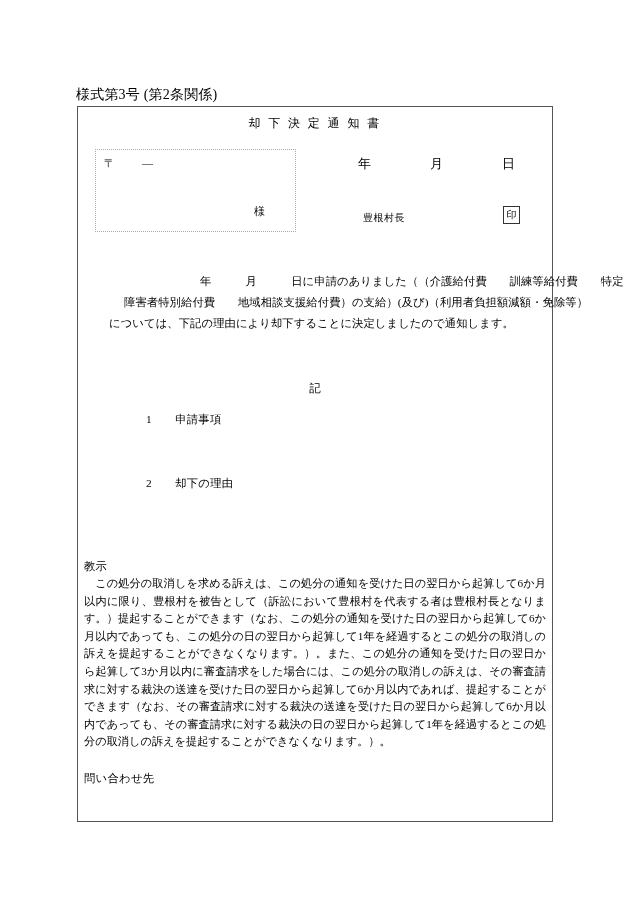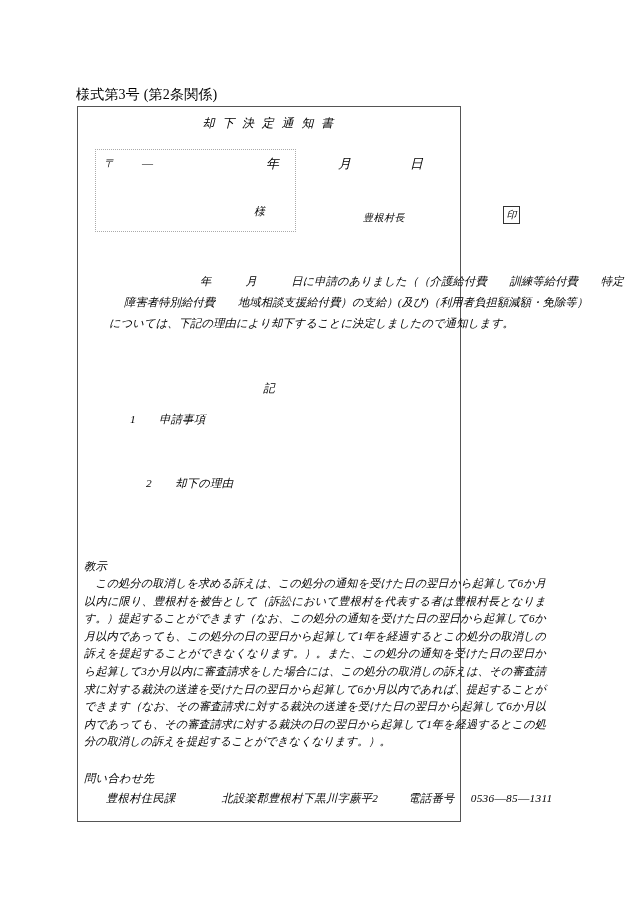--- a/index.html
+++ b/index.html
@@ -27,25 +27,24 @@
     left: 76px;
     top: 86px;
     font-size: 14px;
     letter-spacing: 0.2px;
     white-space: nowrap;
   }
   .frame {
     position: absolute;
     left: 77px;
     top: 106px;
-    width: 384px;
+    width: 476px;
     height: 716px;
     border: 1px solid #555;
     box-sizing: border-box;
-    font-style: italic;
   }
   .doc-title {
     position: absolute;
     left: 0; right: 0;
     top: 8px;
     text-align: center;
     font-size: 12px;
     letter-spacing: 2.4px;
     white-space: nowrap;
   }
@@ -135,21 +134,21 @@
   }
   .ki {
     position: absolute;
     left: 0; right: 0;
     top: 274px;
     text-align: center;
     font-size: 11.5px;
   }
   .item1 {
     position: absolute;
-    left: 52px;
+    left: 68px;
     top: 305px;
     font-size: 11.3px;
     letter-spacing: 0.3px;
     white-space: nowrap;
   }
   .item2 {
     position: absolute;
     left: 68px;
     top: 369px;
     font-size: 11.3px;
@@ -229,18 +228,15 @@
 
     <div class="item1">1　　申請事項</div>
     <div class="item2">2　　却下の理由</div>
 
     <div class="notice-label">教示</div>
     <div class="notice-body">
       <p>この処分の取消しを求める訴えは、この処分の通知を受けた日の翌日から起算して6か月以内に限り、豊根村を被告として（訴訟において豊根村を代表する者は豊根村長となります。）提起することができます（なお、この処分の通知を受けた日の翌日から起算して6か月以内であっても、この処分の日の翌日から起算して1年を経過するとこの処分の取消しの訴えを提起することができなくなります。）。また、この処分の通知を受けた日の翌日から起算して3か月以内に審査請求をした場合には、この処分の取消しの訴えは、その審査請求に対する裁決の送達を受けた日の翌日から起算して6か月以内であれば、提起することができます（なお、その審査請求に対する裁決の送達を受けた日の翌日から起算して6か月以内であっても、その審査請求に対する裁決の日の翌日から起算して1年を経過するとこの処分の取消しの訴えを提起することができなくなります。）。</p>
     </div>
 
     <div class="contact-label">問い合わせ先</div>
-    <div class="contact-line">
-      <span>豊根村住民課</span><span class="gap-l"></span><span>北設楽郡豊根村下黒川字蕨平2</span><span class="gap-m"></span><span>電話番号</span><span class="gap-s"></span><span>0536―85―1311</span>
-    </div>
 
   </div>
 </div>
 
 </body></html>

